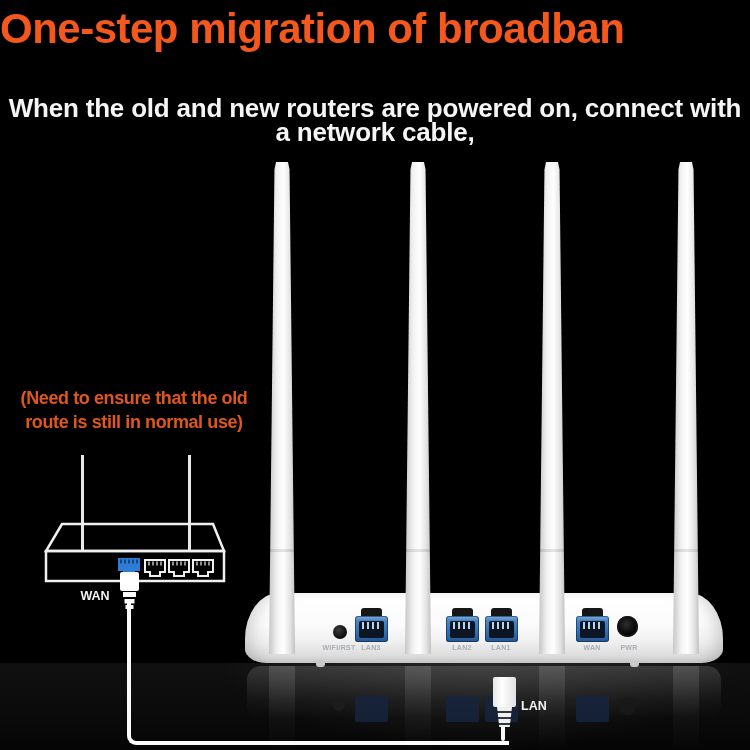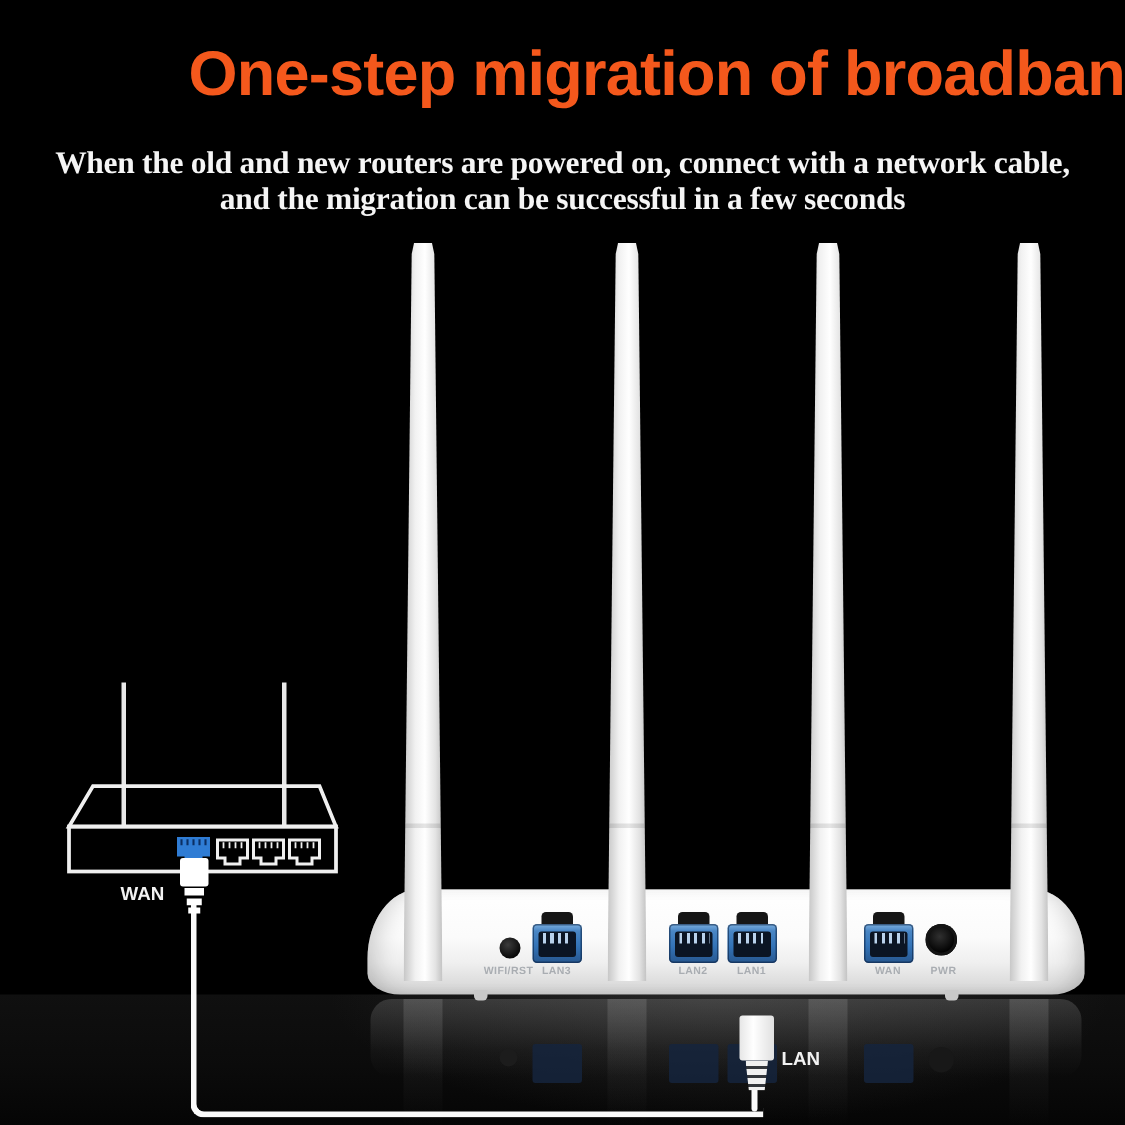--- a/index.html
+++ b/index.html
@@ -1,26 +1,26 @@
 <!DOCTYPE html>
 <html style="--background: #000000; --title-orange: #F4581C; --note-orange: #DE571C; --port-blue: #3474B8; --text-white: #F5F5F5;"><head>
 <meta charset="utf-8">
 <style>
   html,body{margin:0;padding:0;background:#000;}
   body{width:750px;height:750px;position:relative;overflow:hidden;
        font-family:"Liberation Sans",sans-serif;}
   .stage{position:absolute;inset:0;width:750px;height:750px;background:#000;}
 
   
-  .title{position:absolute;top:5px;left:0;width:750px;text-align:right;
+  .title{position:absolute;top:5px;left:0;width:750px;text-align:left;
          color:var(--title-orange,#F4581C);font-size:42px;font-weight:bold;
-         line-height:47px;letter-spacing:-0.5px;margin-top:20px;}
+         line-height:47px;letter-spacing:-0.5px;}
   .subtitle{position:absolute;top:96px;left:0;width:750px;text-align:center;
-         color:var(--text-white,#F5F5F5);font-size:21px;font-weight:bold;
-         line-height:24px;letter-spacing:-0.2px;font-family:Liberation Serif, serif;}
+         color:var(--text-white,#F5F5F5);font-size:26px;font-weight:bold;
+         line-height:24px;letter-spacing:-0.2px;}
 
   
   .note{position:absolute;top:386px;left:8px;width:252px;text-align:center;
         color:var(--note-orange,#DE571C);font-size:18px;font-weight:bold;
         line-height:24px;letter-spacing:-0.4px;}
   .pointer-line{position:absolute;top:455px;width:3px;height:97px;background:#E8E8E8;}
 
   
   .old-router{position:absolute;left:40px;top:515px;width:200px;height:95px;}
   .wan-label{position:absolute;left:70px;top:589px;width:50px;text-align:center;
@@ -87,39 +87,42 @@
 </head>
 <body>
 
 <div class="stage">
 
   <div class="title">
     <div>One-step migration of broadban</div>
   </div>
   <div class="subtitle">
     <div>When the old and new routers are powered on, connect with a network cable,</div>
-    <div>and the migration can be successful in a few seconds</div>
   </div>
 
   <div class="floor"></div>
   <div class="floor-glow"></div>
   <div>
     <div class="refl-body"></div>
     <div class="refl-ant" style="left:269px"></div>
     <div class="refl-ant" style="left:405px"></div>
     <div class="refl-ant" style="left:539px"></div>
     <div class="refl-ant" style="left:673px"></div>
     <div class="refl-port" style="left:355px"></div>
     <div class="refl-port" style="left:446px"></div>
     <div class="refl-port" style="left:485px"></div>
     <div class="refl-port" style="left:576px"></div>
     <div class="refl-btn"></div>
     <div class="refl-jack"></div>
   </div>
 
+  <div class="note">
+    <div>(Need to ensure that the old</div>
+    <div>route is still in normal use)</div>
+  </div>
   <div class="pointer-line" style="left:81px"></div>
   <div class="pointer-line" style="left:188px"></div>
 
   <div class="cable-l"></div>
   <div class="cable-r"></div>
 
   <svg class="old-router" viewBox="0 0 200 95">
     <path d="M22,9 L173,9 L184,36 L6,36 Z" fill="none" stroke="#F0F0F0" stroke-width="2.5"></path>
     <rect x="6" y="36" width="178" height="30" fill="none" stroke="#F0F0F0" stroke-width="2.5"></rect>
     <path d="M78,43 h22 v13 h-5 v4 h-12 v-4 h-5 z" fill="#2F7CD4"></path>

